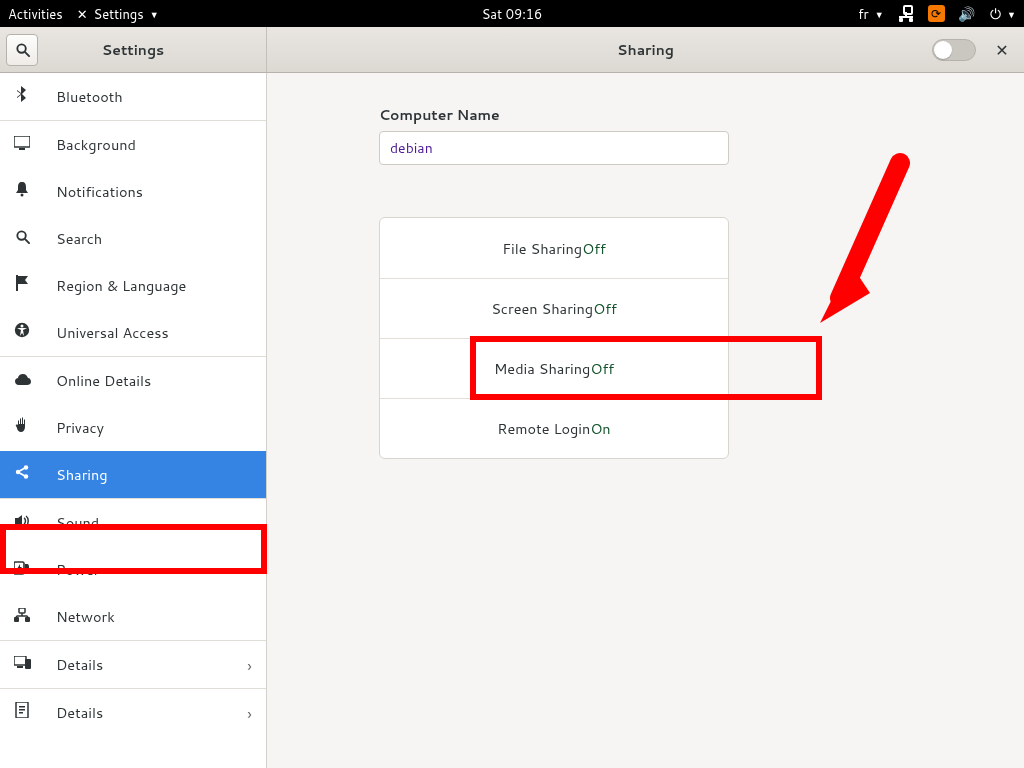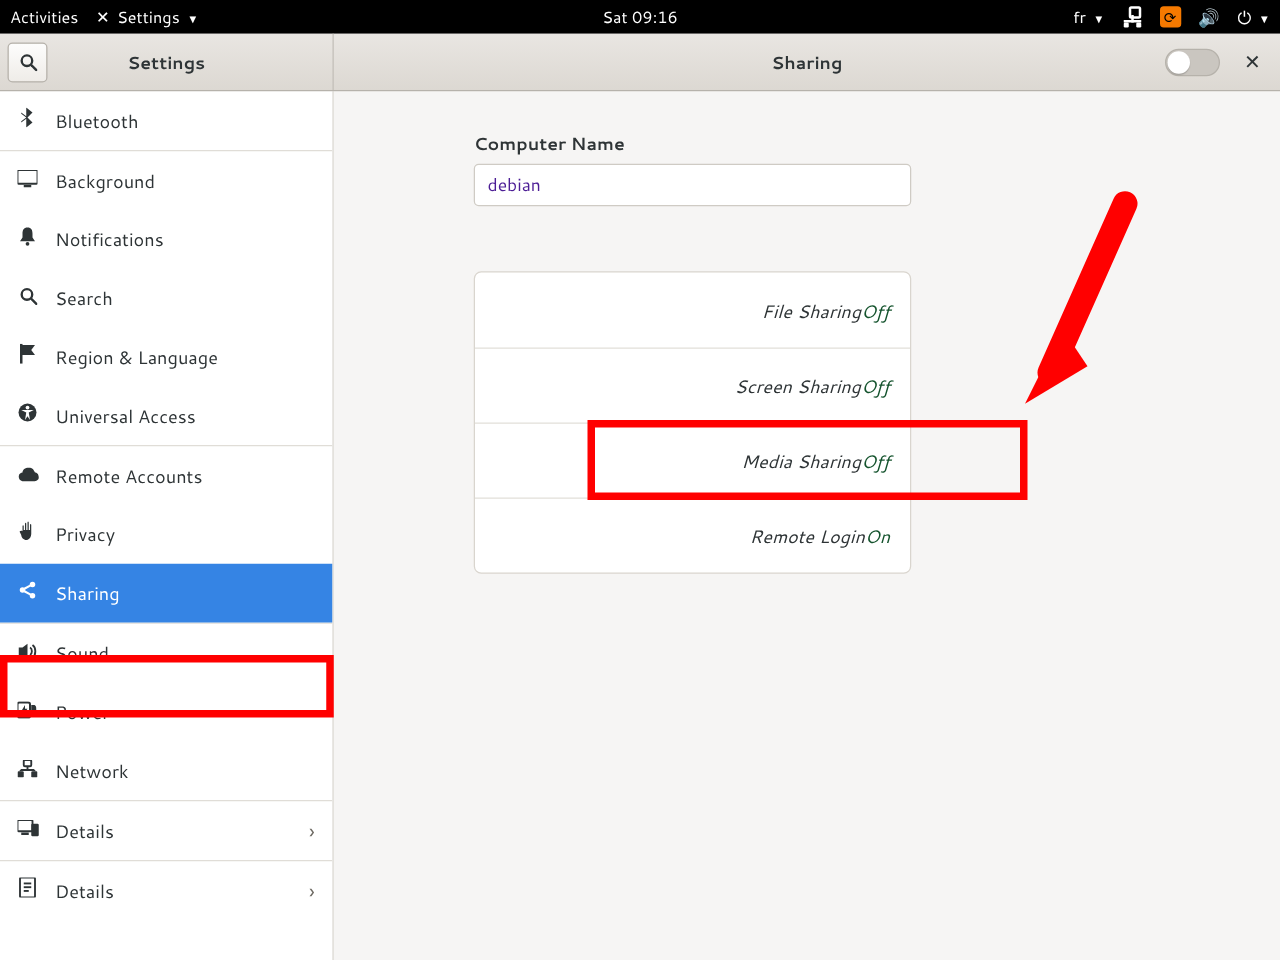--- a/index.html
+++ b/index.html
@@ -250,21 +250,21 @@
 .sidebar {
   width: 267px;
   border-right: 1px solid #d3cfc9;
   background: #ffffff;
   overflow: hidden;
 }
 
 .sidebar .item {
   display: flex;
   align-items: center;
-  gap: 14px;
+  gap: 26px;
   height: 47px;
   padding: 0 14px;
   font-size: 14.5px;
   color: #2e3436;
   position: relative;
 }
 
 .sidebar .item.selected {
   background: #3584e4;
   color: #ffffff;
@@ -334,25 +334,24 @@
   border-radius: 6px;
   background: #ffffff;
   overflow: hidden;
 }
 
 .option-row {
   height: 60px;
   padding: 0 16px;
   display: flex;
   align-items: center;
-  justify-content: flex-end;
+  justify-content: center;
   font-size: 14.5px;
   color: #2e3436;
   border-top: 1px solid #e2dfd9;
-  font-style: italic;
 }
 
 .option-row:first-child {
   border-top: none;
 }
 
 .option-status {
   color: #14532d;
 }
 
@@ -496,21 +495,21 @@
                   <circle cx="8" cy="4" r="1.5" fill="#fff"></circle>
                   <path d="M3 6 L13 6 L9 8 L10 14 L8 11 L6 14 L7 8 Z" fill="#fff"></path>
                 </svg></span>
               <span>Universal Access</span>
             </div>
             <div class="group-divider"></div>
             <div class="item">
               <span class="sb-icon"><svg width="18" height="12" viewBox="0 0 18 12">
                   <path d="M5 11 C2 11 1 9 1 7 C1 5 3 4 4 4 C4 2 6 0 9 0 C12 0 13 2 14 4 C16 4 17 6 17 8 C17 10 15 11 13 11 Z" fill="currentColor"></path>
                 </svg></span>
-              <span>Remote Accounts</span>
+              <span>Online Details</span>
             </div>
             <div class="item">
               <span class="sb-icon"><svg width="14" height="16" viewBox="0 0 14 16">
                   <path d="M3 8 L3 4 C3 3 4 3 4 4 L4 7 L5 7 L5 2 C5 1 6 1 6 2 L6 7 L7 7 L7 1 C7 0 8 0 8 1 L8 7 L9 7 L9 3 C9 2 10 2 10 3 L10 10 C10 13 8 15 6 15 C4 15 2 13 2 11 L1 9 C0 8 2 7 3 8 Z" fill="currentColor"></path>
                 </svg></span>
               <span>Privacy</span>
             </div>
             <div class="item selected">
               <span class="sb-icon"><svg width="16" height="16" viewBox="0 0 16 16">
                   <circle cx="4" cy="8" r="2.2" fill="currentColor"></circle>

